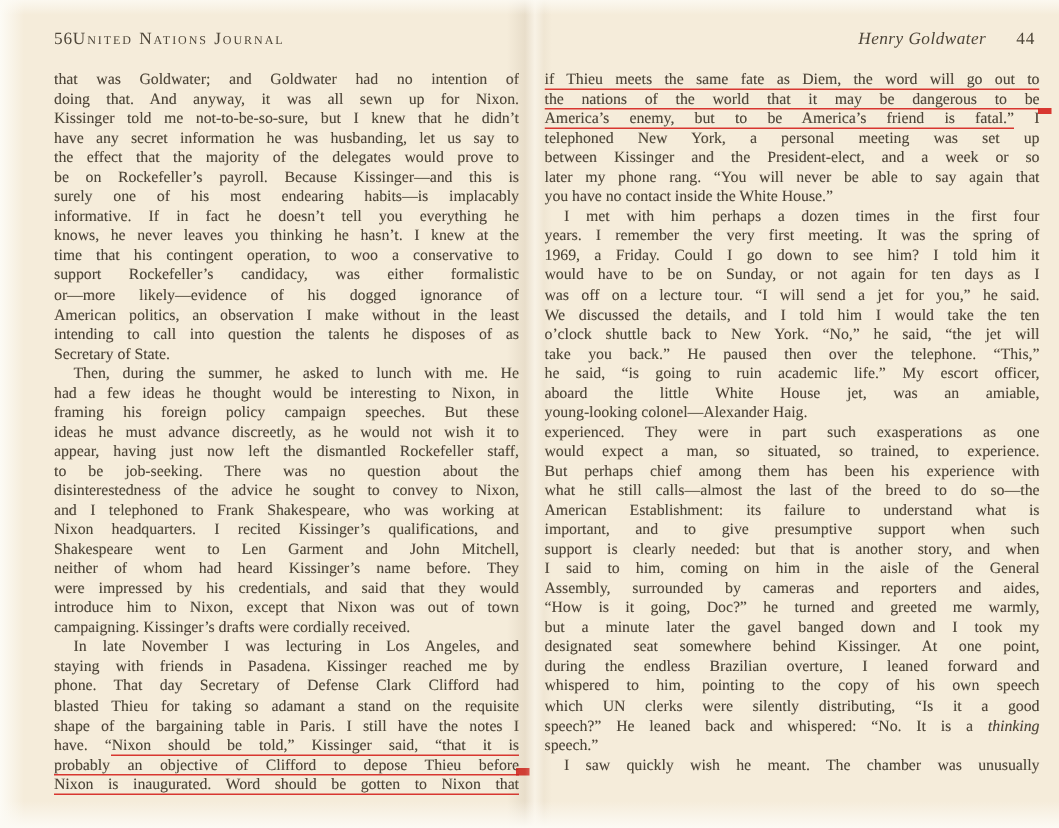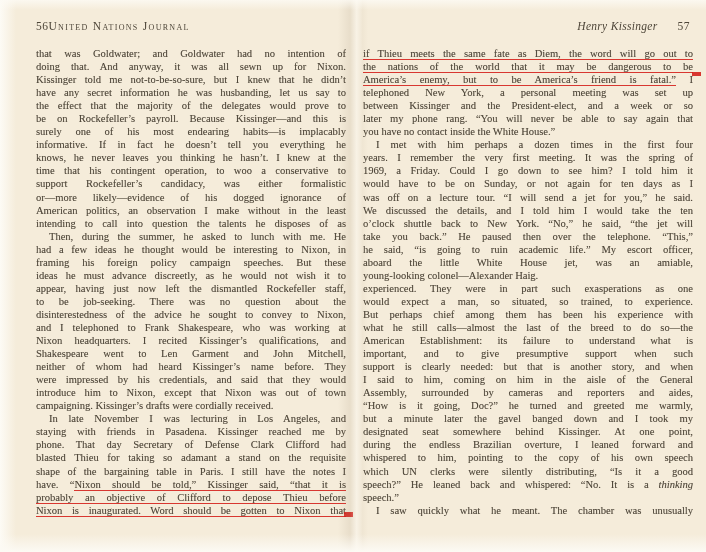--- a/index.html
+++ b/index.html
@@ -67,20 +67,21 @@
         <div class="line"><span>the effect that the majority of the delegates would prove to</span></div>
         <div class="line"><span>be on Rockefeller’s payroll. Because Kissinger—and this is</span></div>
         <div class="line"><span>surely one of his most endearing habits—is implacably</span></div>
         <div class="line"><span>informative. If in fact he doesn’t tell you everything he</span></div>
         <div class="line"><span>knows, he never leaves you thinking he hasn’t. I knew at the</span></div>
         <div class="line"><span>time that his contingent operation, to woo a conservative to</span></div>
         <div class="line"><span>support Rockefeller’s candidacy, was either formalistic</span></div>
         <div class="line"><span>or—more likely—evidence of his dogged ignorance of</span></div>
         <div class="line"><span>American politics, an observation I make without in the least</span></div>
         <div class="line"><span>intending to call into question the talents he disposes of as</span></div>
+        <div class="line endp"><span>Secretary of State.</span></div>
         <div class="line indent"><span>Then, during the summer, he asked to lunch with me. He</span></div>
         <div class="line"><span>had a few ideas he thought would be interesting to Nixon, in</span></div>
         <div class="line"><span>framing his foreign policy campaign speeches. But these</span></div>
         <div class="line"><span>ideas he must advance discreetly, as he would not wish it to</span></div>
         <div class="line"><span>appear, having just now left the dismantled Rockefeller staff,</span></div>
         <div class="line"><span>to be job-seeking. There was no question about the</span></div>
         <div class="line"><span>disinterestedness of the advice he sought to convey to Nixon,</span></div>
         <div class="line"><span>and I telephoned to Frank Shakespeare, who was working at</span></div>
         <div class="line"><span>Nixon headquarters. I recited Kissinger’s qualifications, and</span></div>
         <div class="line"><span>Shakespeare went to Len Garment and John Mitchell,</span></div>
@@ -94,21 +95,21 @@
         <div class="line"><span>blasted Thieu for taking so adamant a stand on the requisite</span></div>
         <div class="line"><span>shape of the bargaining table in Paris. I still have the notes I</span></div>
         <div class="line"><span>have. “</span><span class="redline">Nixon should be told,” Kissinger said, “that it is</span></div>
         <div class="line"><span class="redline">probably an objective of Clifford to depose Thieu before</span></div>
         <div class="line"><span class="redline">Nixon is inaugurated. Word should be gotten to Nixon that</span></div>
       </div>
   </div>
 
   <div class="page" id="page-right">
     <div class="running-head">
-      <span class="head-title-italic">Henry Kissinger</span><span class="head-num">57</span>
+      <span class="head-title-italic">Henry Goldwater</span><span class="head-num">44</span>
     </div>
     <div class="textcol">
         <div class="line"><span class="redline">if Thieu meets the same fate as Diem, the word will go out to</span></div>
         <div class="line"><span class="redline">the nations of the world that it may be dangerous to be</span></div>
         <div class="line"><span class="redline">America’s enemy, but to be America’s friend is fatal.”</span><span> I</span></div>
         <div class="line"><span>telephoned New York, a personal meeting was set up</span></div>
         <div class="line"><span>between Kissinger and the President-elect, and a week or so</span></div>
         <div class="line"><span>later my phone rang. “You will never be able to say again that</span></div>
         <div class="line endp"><span>you have no contact inside the White House.”</span></div>
         <div class="line indent"><span>I met with him perhaps a dozen times in the first four</span></div>
@@ -132,21 +133,21 @@
         <div class="line"><span>I said to him, coming on him in the aisle of the General</span></div>
         <div class="line"><span>Assembly, surrounded by cameras and reporters and aides,</span></div>
         <div class="line"><span>“How is it going, Doc?” he turned and greeted me warmly,</span></div>
         <div class="line"><span>but a minute later the gavel banged down and I took my</span></div>
         <div class="line"><span>designated seat somewhere behind Kissinger. At one point,</span></div>
         <div class="line"><span>during the endless Brazilian overture, I leaned forward and</span></div>
         <div class="line"><span>whispered to him, pointing to the copy of his own speech</span></div>
         <div class="line"><span>which UN clerks were silently distributing, “Is it a good</span></div>
         <div class="line"><span>speech?” He leaned back and whispered: “No. It is a </span><span class="it">thinking</span></div>
         <div class="line endp"><span>speech.”</span></div>
-        <div class="line indent"><span>I saw quickly what he meant. The chamber was unusually</span></div>
+        <div class="line indent"><span>I saw quickly wish he meant. The chamber was unusually</span></div>
       </div>
   </div>
 
   <div class="overhang" id="overhang-left"></div>
   <div class="overhang" id="overhang-right"></div>
 
   <div class="gutter"></div>
   <div class="edge-left"></div>
   <div class="edge-bottom"></div>
   <div class="edge-top"></div>

